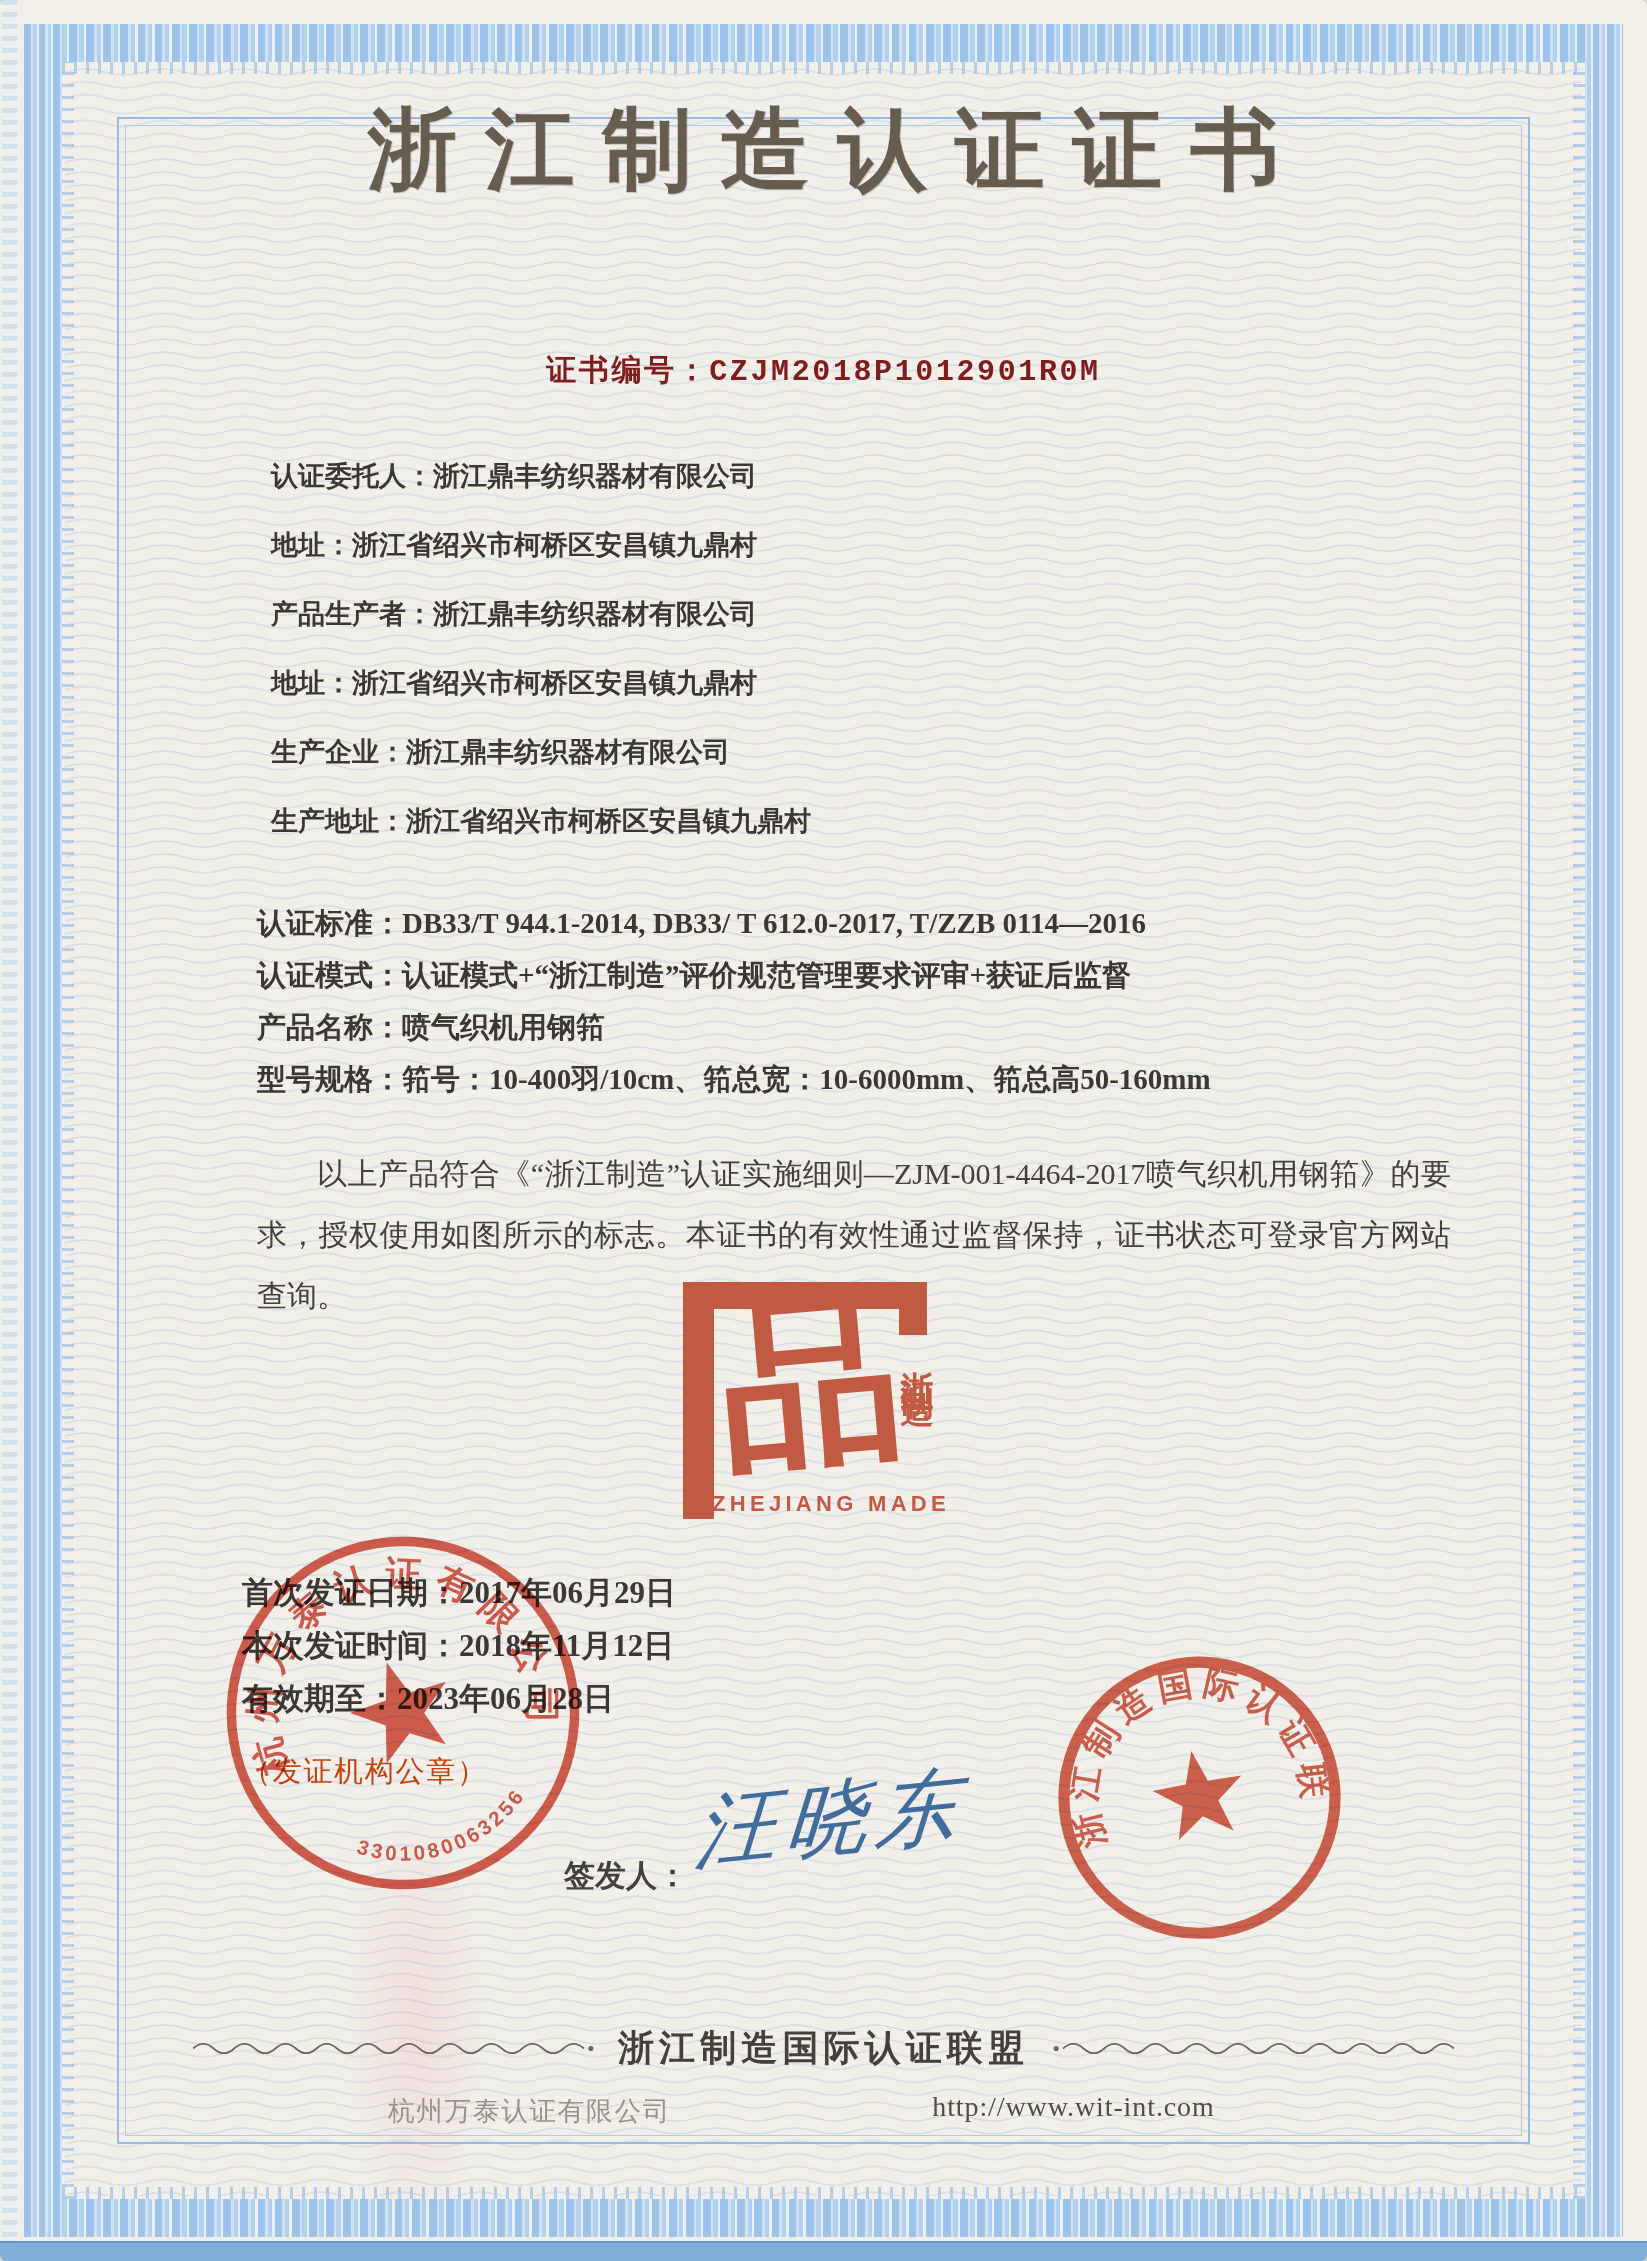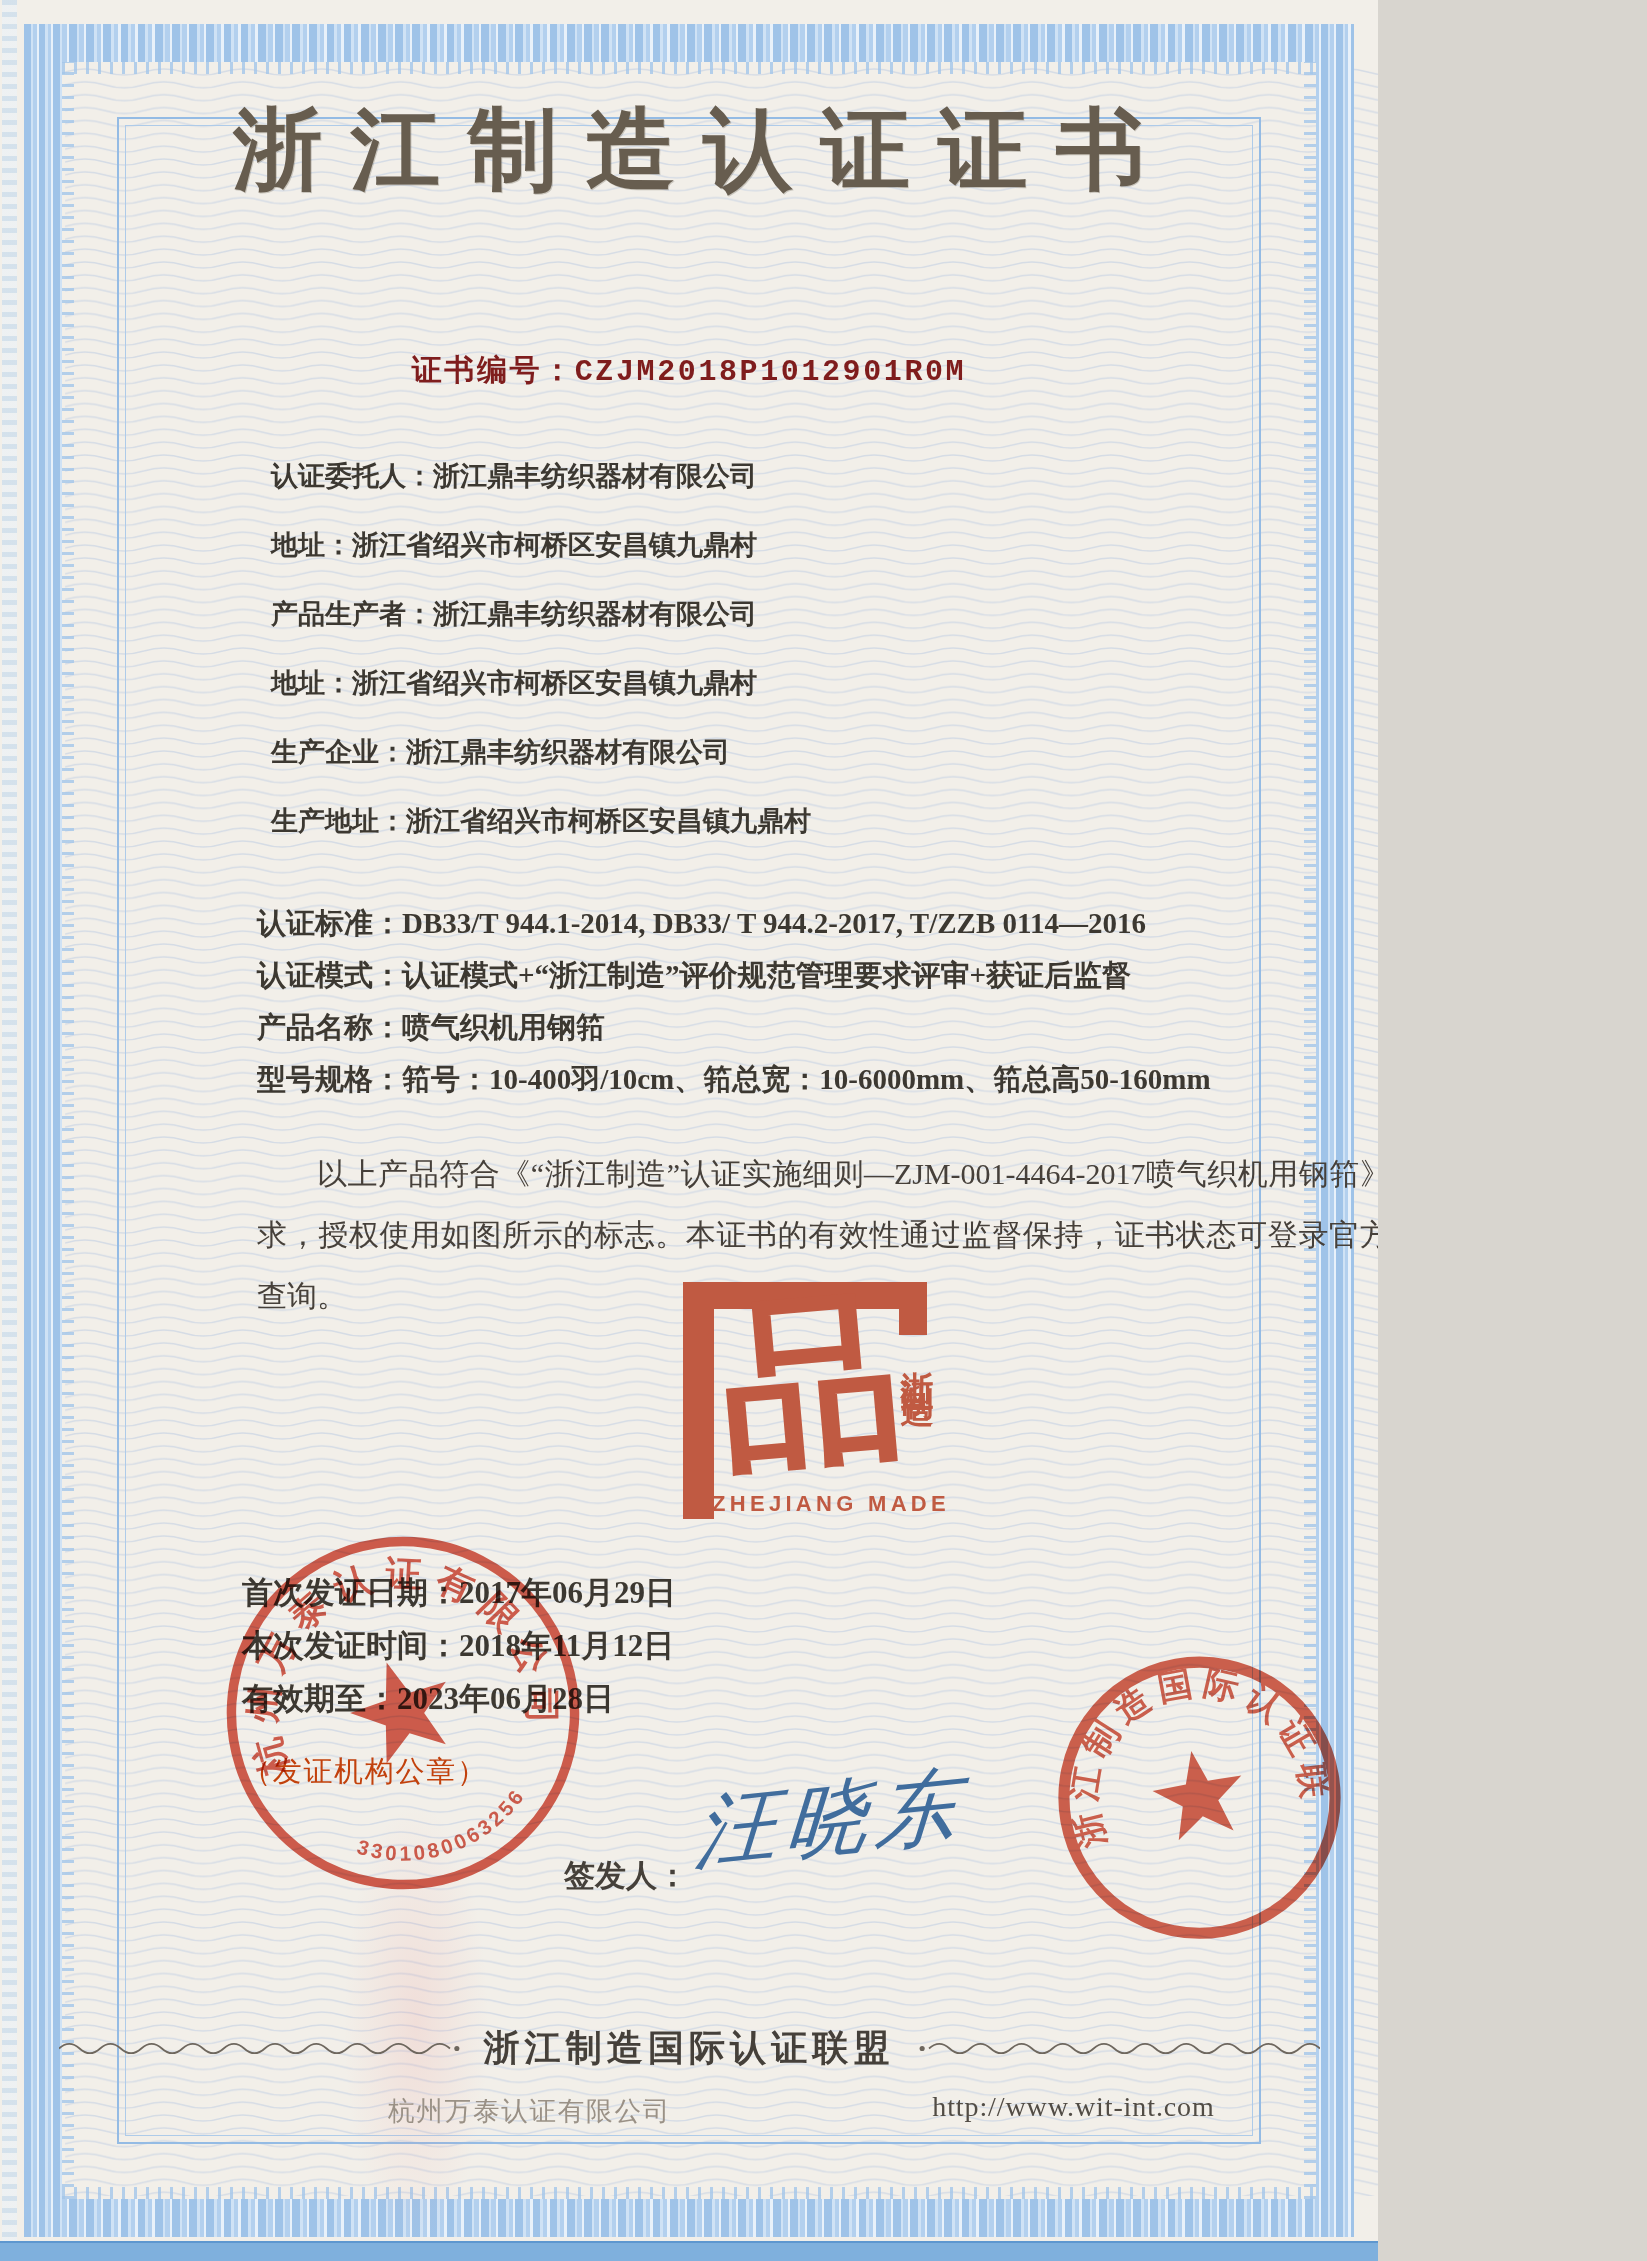--- a/index.html
+++ b/index.html
@@ -1,17 +1,17 @@
 <!DOCTYPE html>
 <html style="font-size:13.7px"><head>
 <meta charset="utf-8">
 <style>
   html,body{margin:0;padding:0;background:#d8d5cf;}
-  .page{position:relative;width:1378px;height:2261px;background:#f2efe9;overflow:hidden;
-        font-family:"Liberation Serif","DejaVu Serif",serif;color:#3e3a33;}
+  .page{position:relative;width:1647px;height:2261px;background:#f2efe9;overflow:hidden;
+        font-family:"Liberation Serif","DejaVu Serif",serif;color:#3e3a33;border-radius:6px;}
   
   .edge-left{position:absolute;left:1.7px;top:0;width:15.4px;height:100%;
     background:repeating-linear-gradient(0deg,#bcd6ee 0 5.1px,#eaf2fa 5.1px 12px);opacity:.55;}
   .edge-bottom{position:absolute;left:0;right:0;top:2241px;height:20.6px;background:#7fb0dd;
     border-top:2.6px solid #5e97cf;}
   .b-lace{position:absolute;inset:24px;border:38px solid;pointer-events:none;
     border-image:repeating-linear-gradient(90deg,#9fc3e8 0 7.7px,#cfe2f5 7.7px 10.3px,#b3d0ee 10.3px 14.6px,#e8f1fa 14.6px 17px) 44;}
   .fringe{position:absolute;pointer-events:none;opacity:.8;}
   .fringe.t{top:62px;left:62px;right:62px;height:12px;
     background:repeating-linear-gradient(90deg,#a3c6ea 0 2.6px,transparent 2.6px 12px);}
@@ -100,21 +100,21 @@
   <div class="info">
     <div class="line"><span>认证委托人：</span><span>浙江鼎丰纺织器材有限公司</span></div>
     <div class="line"><span>地址：</span><span>浙江省绍兴市柯桥区安昌镇九鼎村</span></div>
     <div class="line"><span>产品生产者：</span><span>浙江鼎丰纺织器材有限公司</span></div>
     <div class="line"><span>地址：</span><span>浙江省绍兴市柯桥区安昌镇九鼎村</span></div>
     <div class="line"><span>生产企业：</span><span>浙江鼎丰纺织器材有限公司</span></div>
     <div class="line"><span>生产地址：</span><span>浙江省绍兴市柯桥区安昌镇九鼎村</span></div>
   </div>
 
   <div class="spec">
-    <div class="line"><span>认证标准：</span><span>DB33/T 944.1-2014, DB33/ T 944.2-2017, T/ZZB 0114—2016</span></div>
+    <div class="line"><span>认证标准：</span><span>DB33/T 944.1-2014, DB33/ T 612.0-2017, T/ZZB 0114—2016</span></div>
     <div class="line"><span>认证模式：</span><span>认证模式+“浙江制造”评价规范管理要求评审+获证后监督</span></div>
     <div class="line"><span>产品名称：</span><span>喷气织机用钢筘</span></div>
     <div class="line"><span>型号规格：</span><span>筘号：10-400羽/10cm、筘总宽：10-6000mm、筘总高50-160mm</span></div>
   </div>
 
   <p class="statement">以上产品符合《“浙江制造”认证实施细则—ZJM-001-4464-2017喷气织机用钢筘》的要求，授权使用如图所示的标志。本证书的有效性通过监督保持，证书状态可登录官方网站查询。</p>
 
   <div class="logo">
     <div class="bar-left"></div>
     <div class="bar-top"></div>

